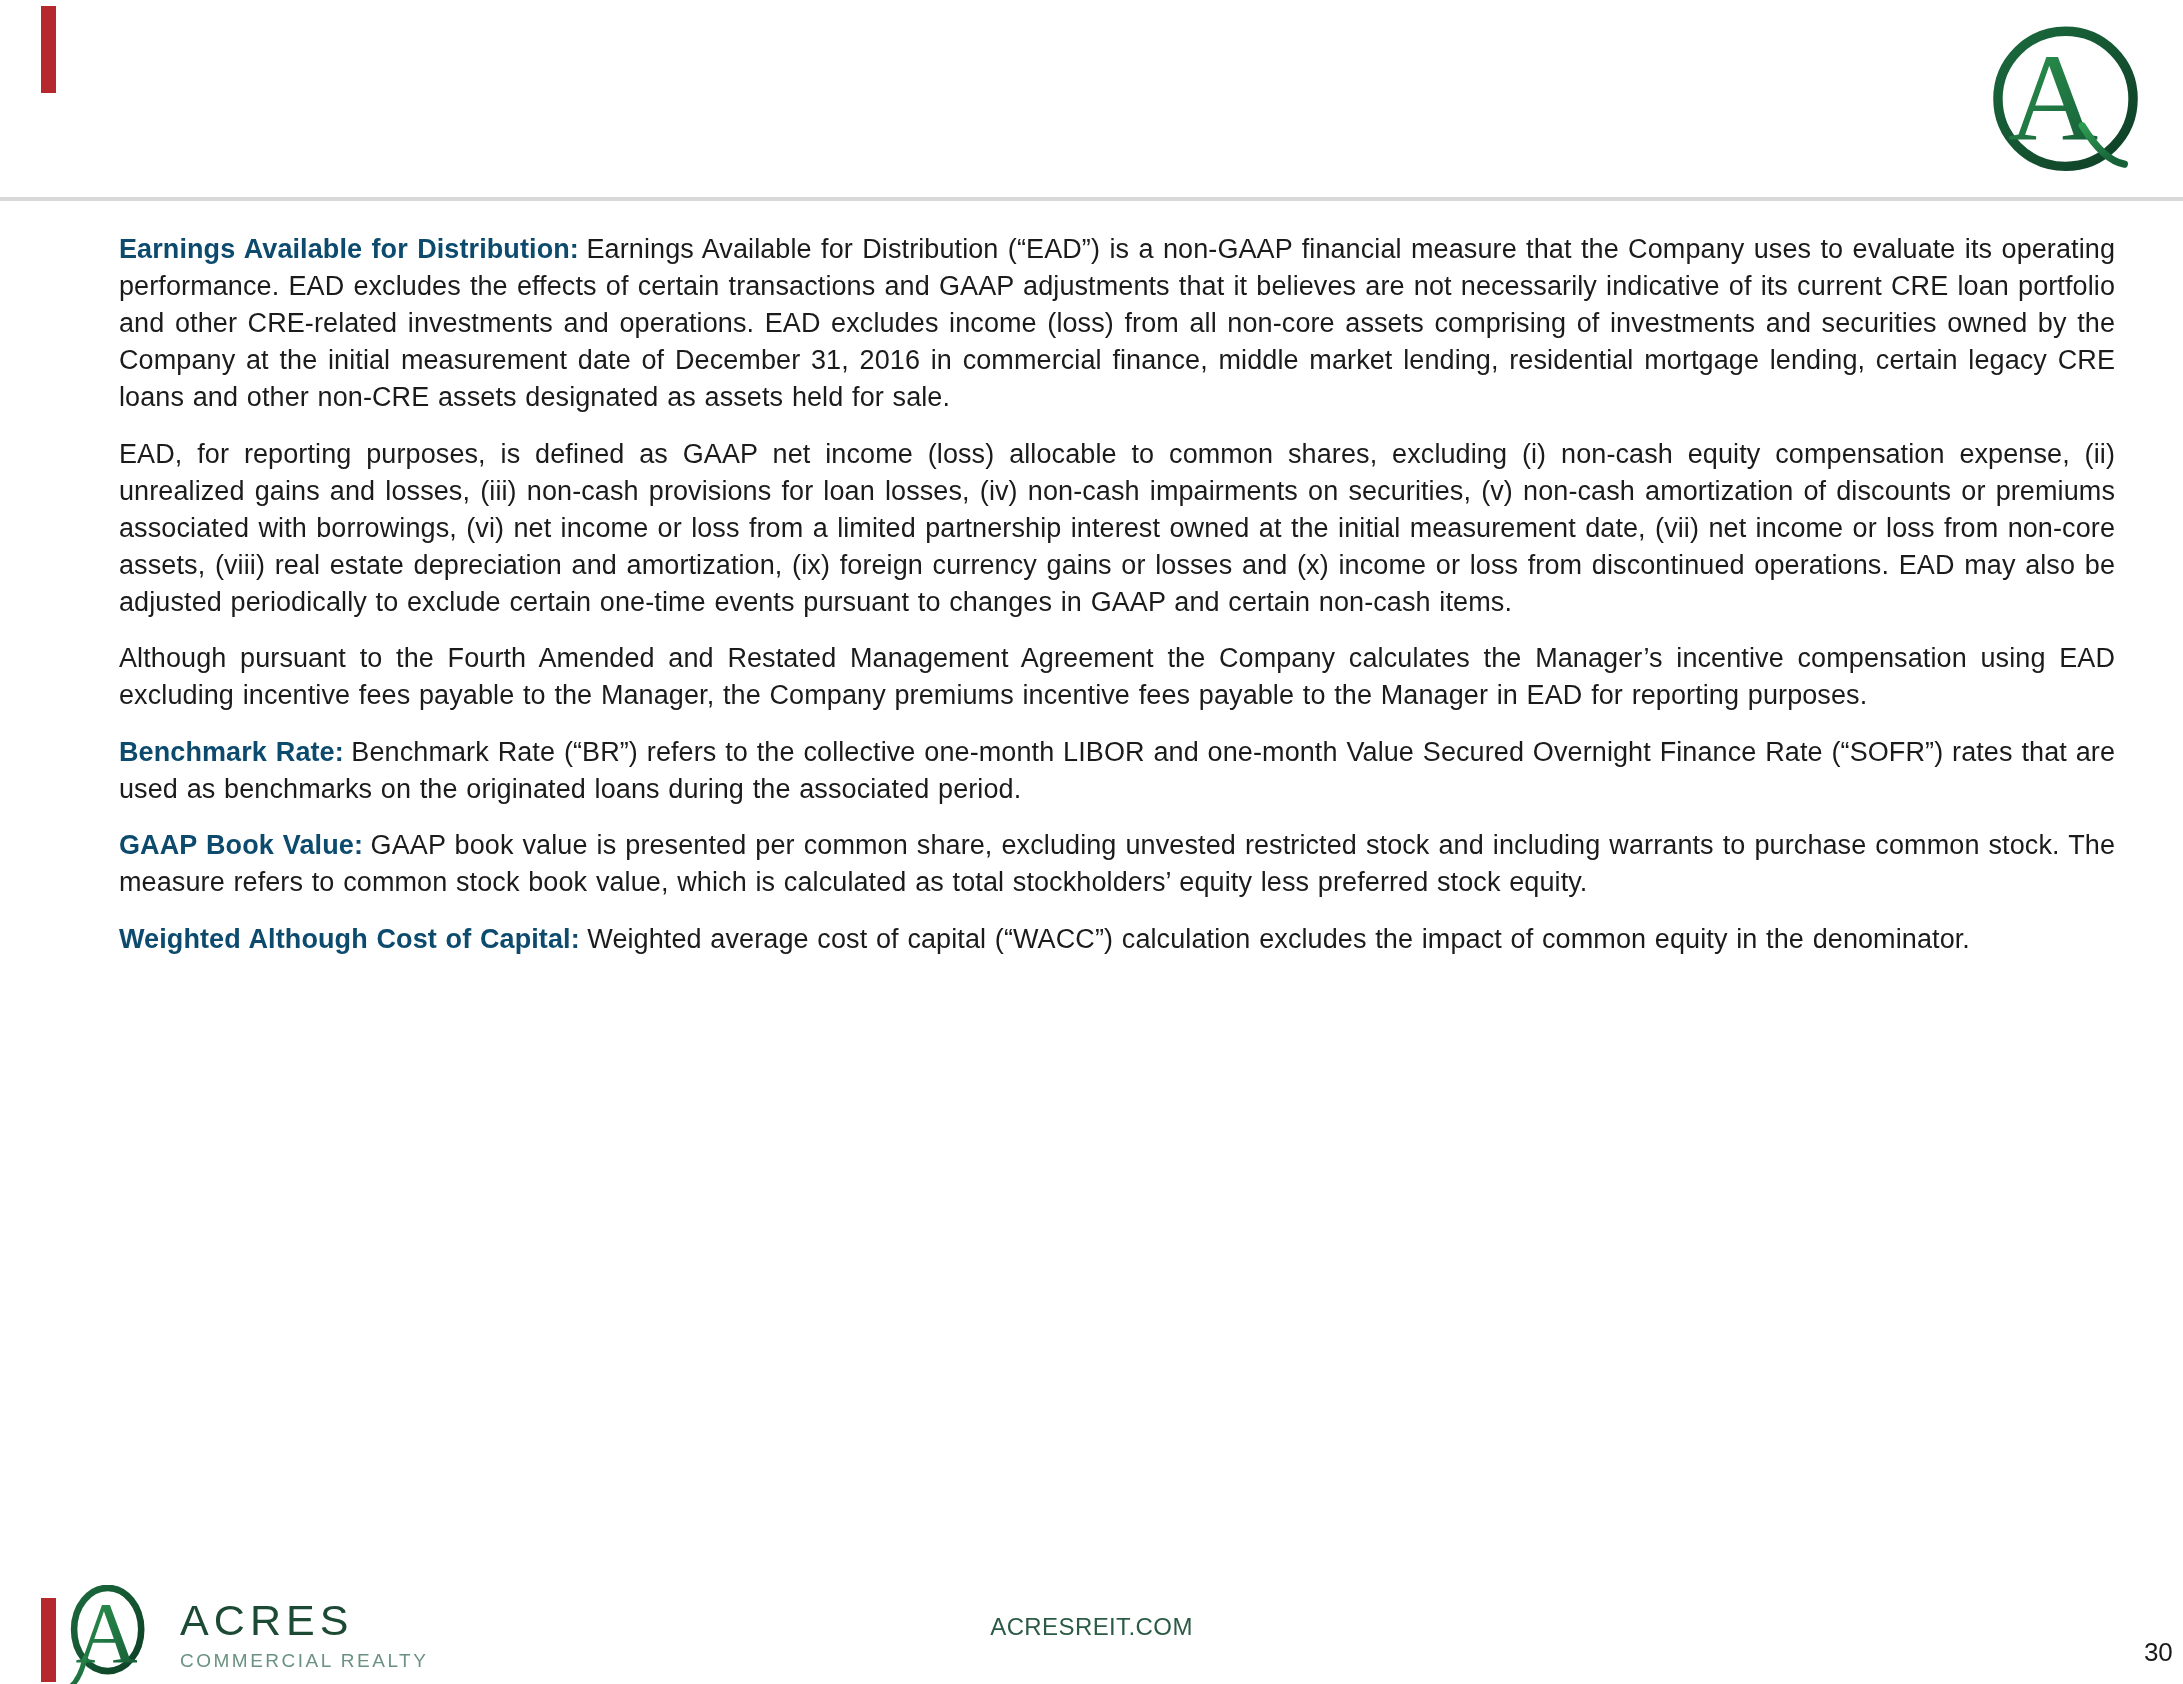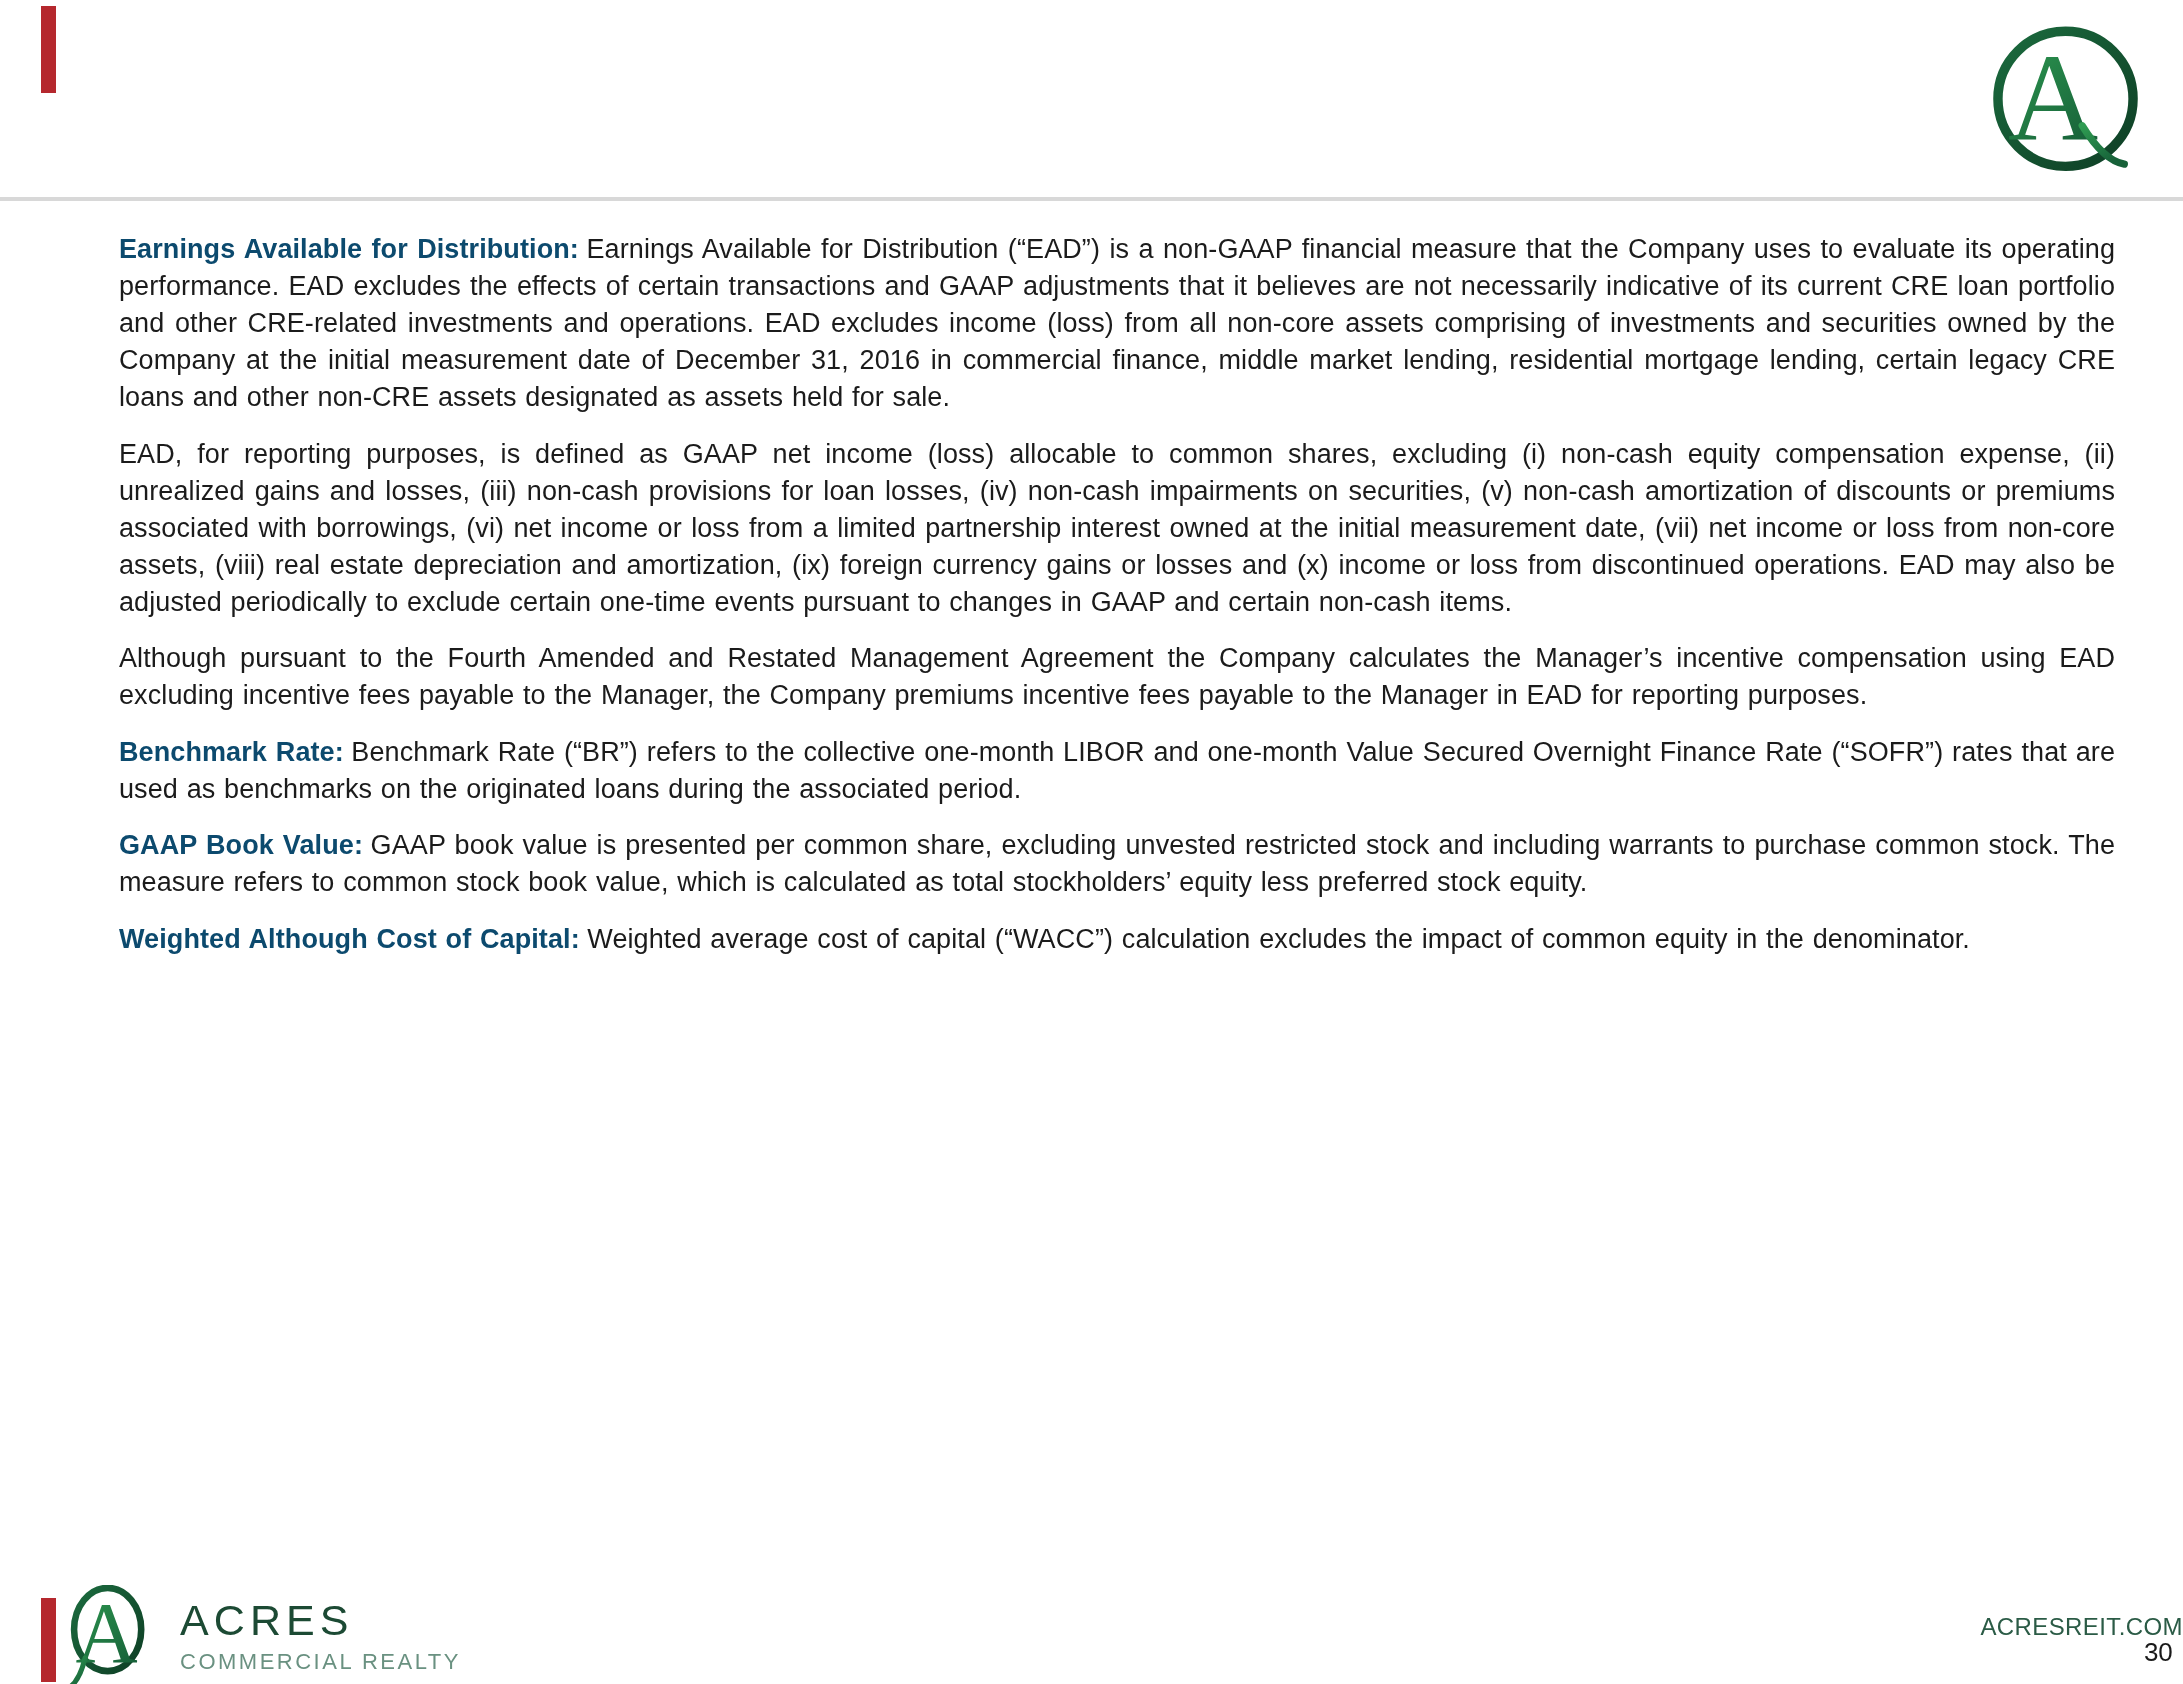--- a/index.html
+++ b/index.html
@@ -56,28 +56,28 @@
     position:absolute;left:180px;top:1599px;
     color:#1C4A34;
   }
   .wordmark .name{
     font-size:43px;line-height:1;
     letter-spacing:5.1px;
     font-weight:400;
   }
   .wordmark .sub{
     margin-top:8.7px;
-    font-size:22px;line-height:1;
+    font-size:19px;line-height:1;
     letter-spacing:2.5px;
     color:#6A9181;
   }
   .footer-link{
     position:absolute;left:0;top:1613px;
     width:2183px;
-    text-align:right;
+    text-align:center;
     font-size:24px;
     letter-spacing:0.4px;
     color:#2B5B46;
   }
   .page-number{
     position:absolute;right:10.2px;top:1637px;
     font-size:26px;
     color:#1a1a1a;
   }
   .serifA{font-family:"Liberation Serif", serif;}

